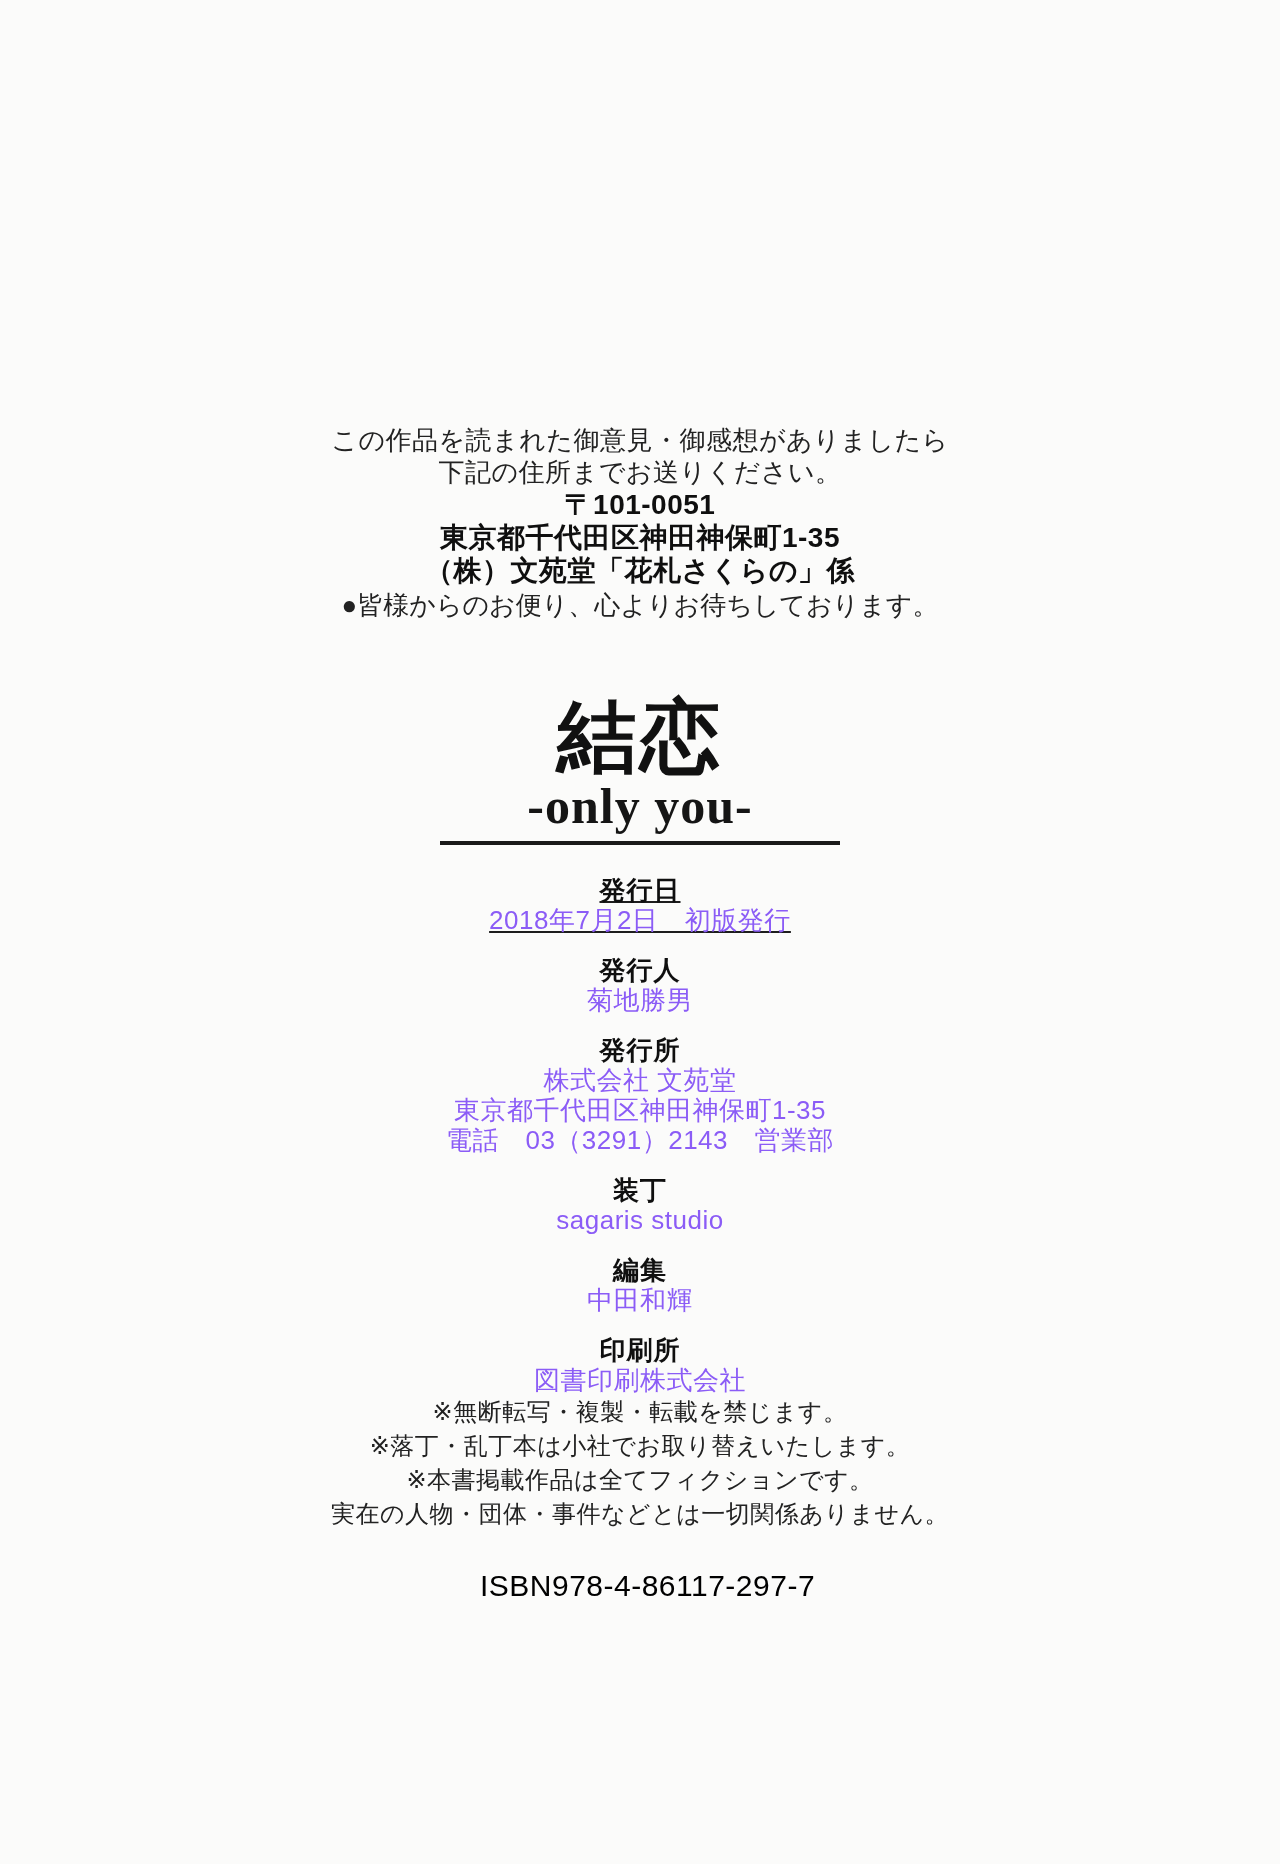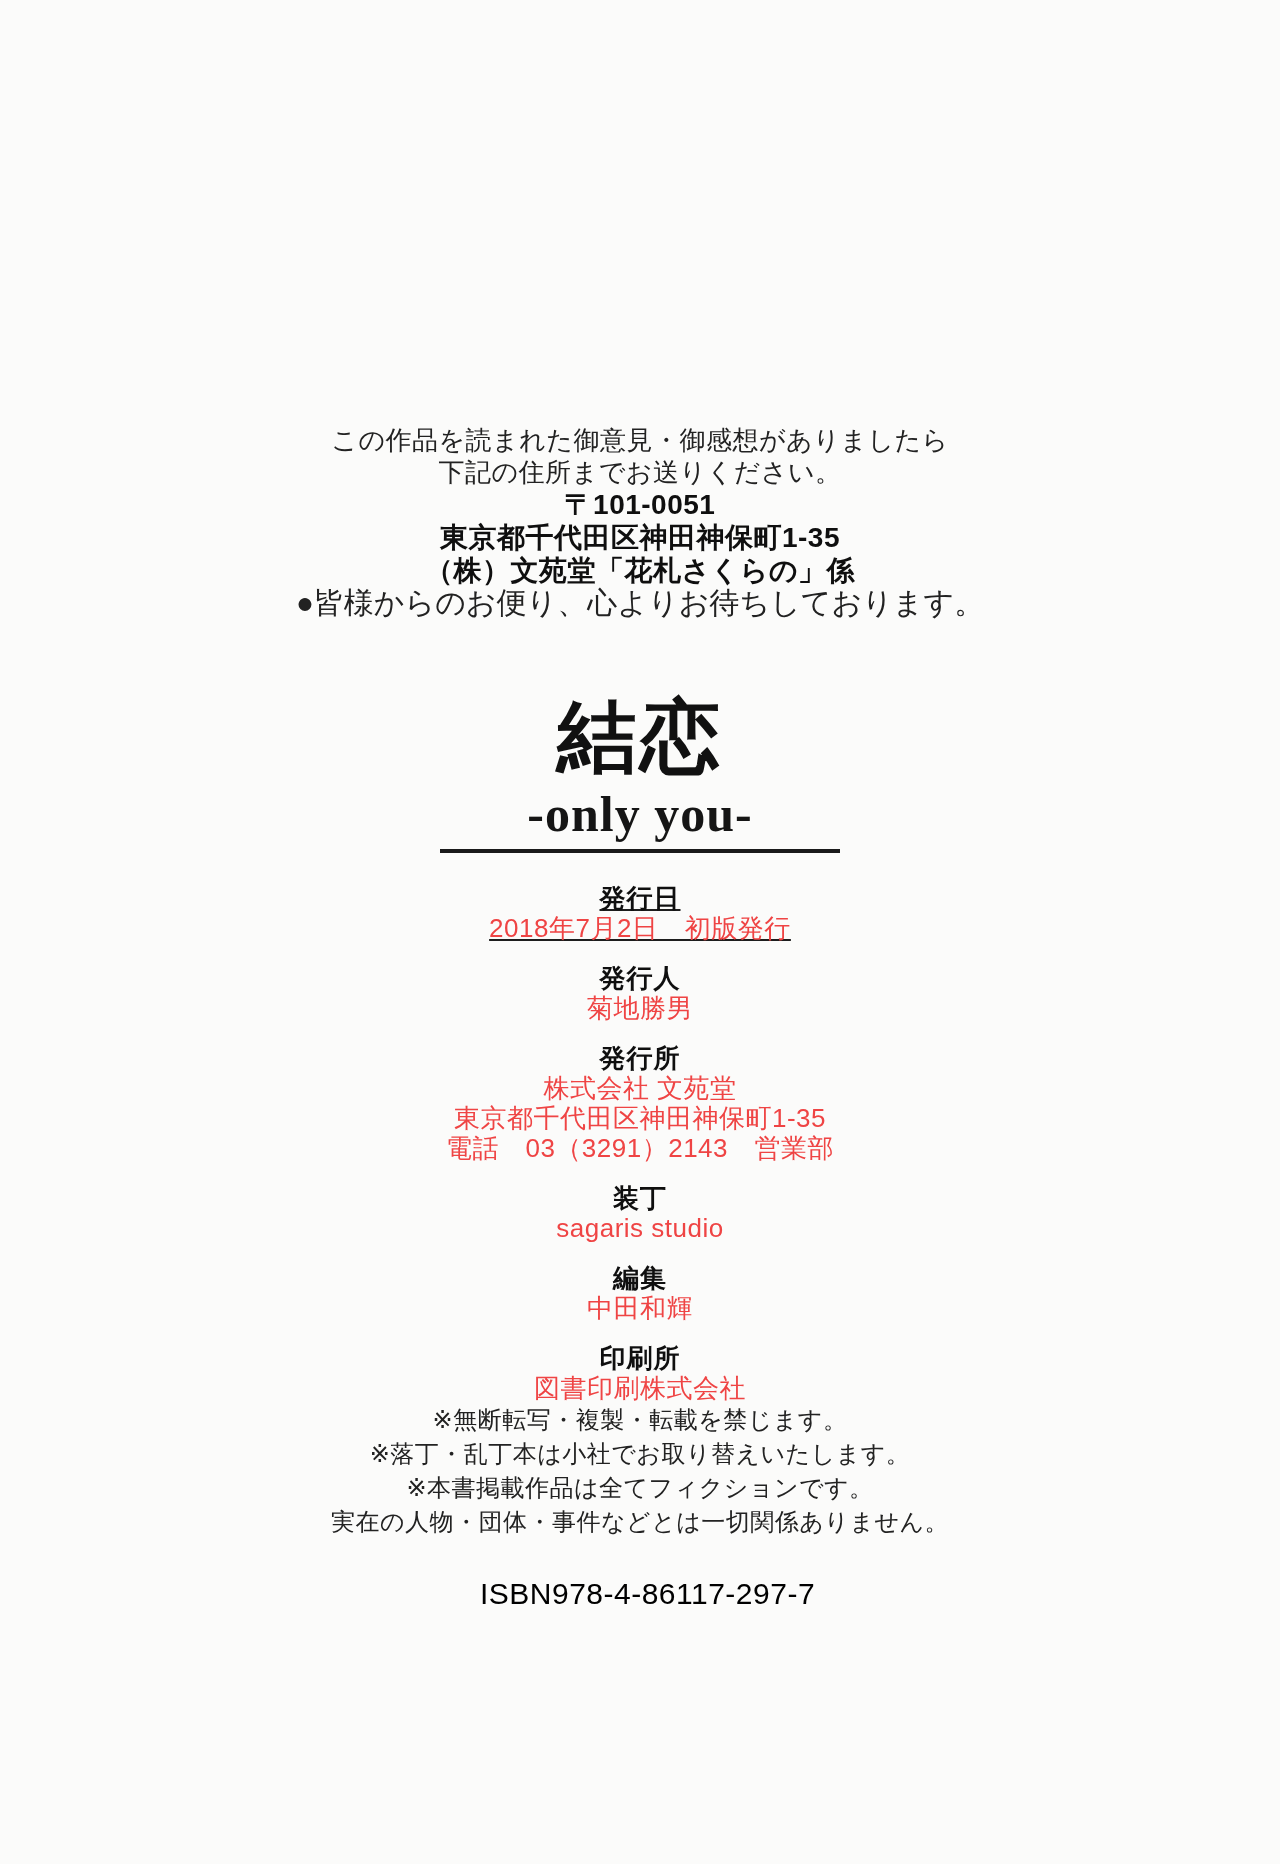--- a/index.html
+++ b/index.html
@@ -30,45 +30,44 @@
     letter-spacing: 0.5px;
   }
   .fb-bold {
     font-size: 28px;
     line-height: 33px;
     font-weight: 700;
     color: #0f0f0f;
     letter-spacing: 0.5px;
   }
   .fb-note {
-    font-size: 30px;
+    font-size: 26px;
     line-height: 32px;
     margin-top: 2px;
     color: #222;
-    font-family: Liberation Mono, monospace;
   }
   
   .title-block {
     margin-top: 76px;
   }
   .title-kanji {
     font-family: "Liberation Serif", "DejaVu Serif", serif;
     font-size: 80px;
     line-height: 80px;
     font-weight: 900;
     color: #111;
     letter-spacing: 3px;
   }
   .title-romaji {
     font-family: "Liberation Serif", "DejaVu Serif", serif;
     font-size: 50px;
     line-height: 50px;
     font-weight: 700;
     color: #151515;
-    margin-top: 12px;
+    margin-top: 4px;
     letter-spacing: 1px;
   }
   .title-rule {
     width: 400px;
     height: 4px;
     background: #1a1a1a;
     margin: 10px auto 0 auto;
   }
   
   .col-section {
@@ -81,21 +80,21 @@
   .col-label {
     font-size: 26px;
     line-height: 30px;
     font-weight: 700;
     color: #0f0f0f;
     letter-spacing: 1px;
   }
   .col-line {
     font-size: 26px;
     line-height: 30px;
-    color: #ef4444;
+    color: #8b5cf6;
     letter-spacing: 0.5px;
   }
   
   .notices {
   }
   .notice-line {
     font-size: 24px;
     line-height: 34px;
     color: #222;
     letter-spacing: 0.5px;

